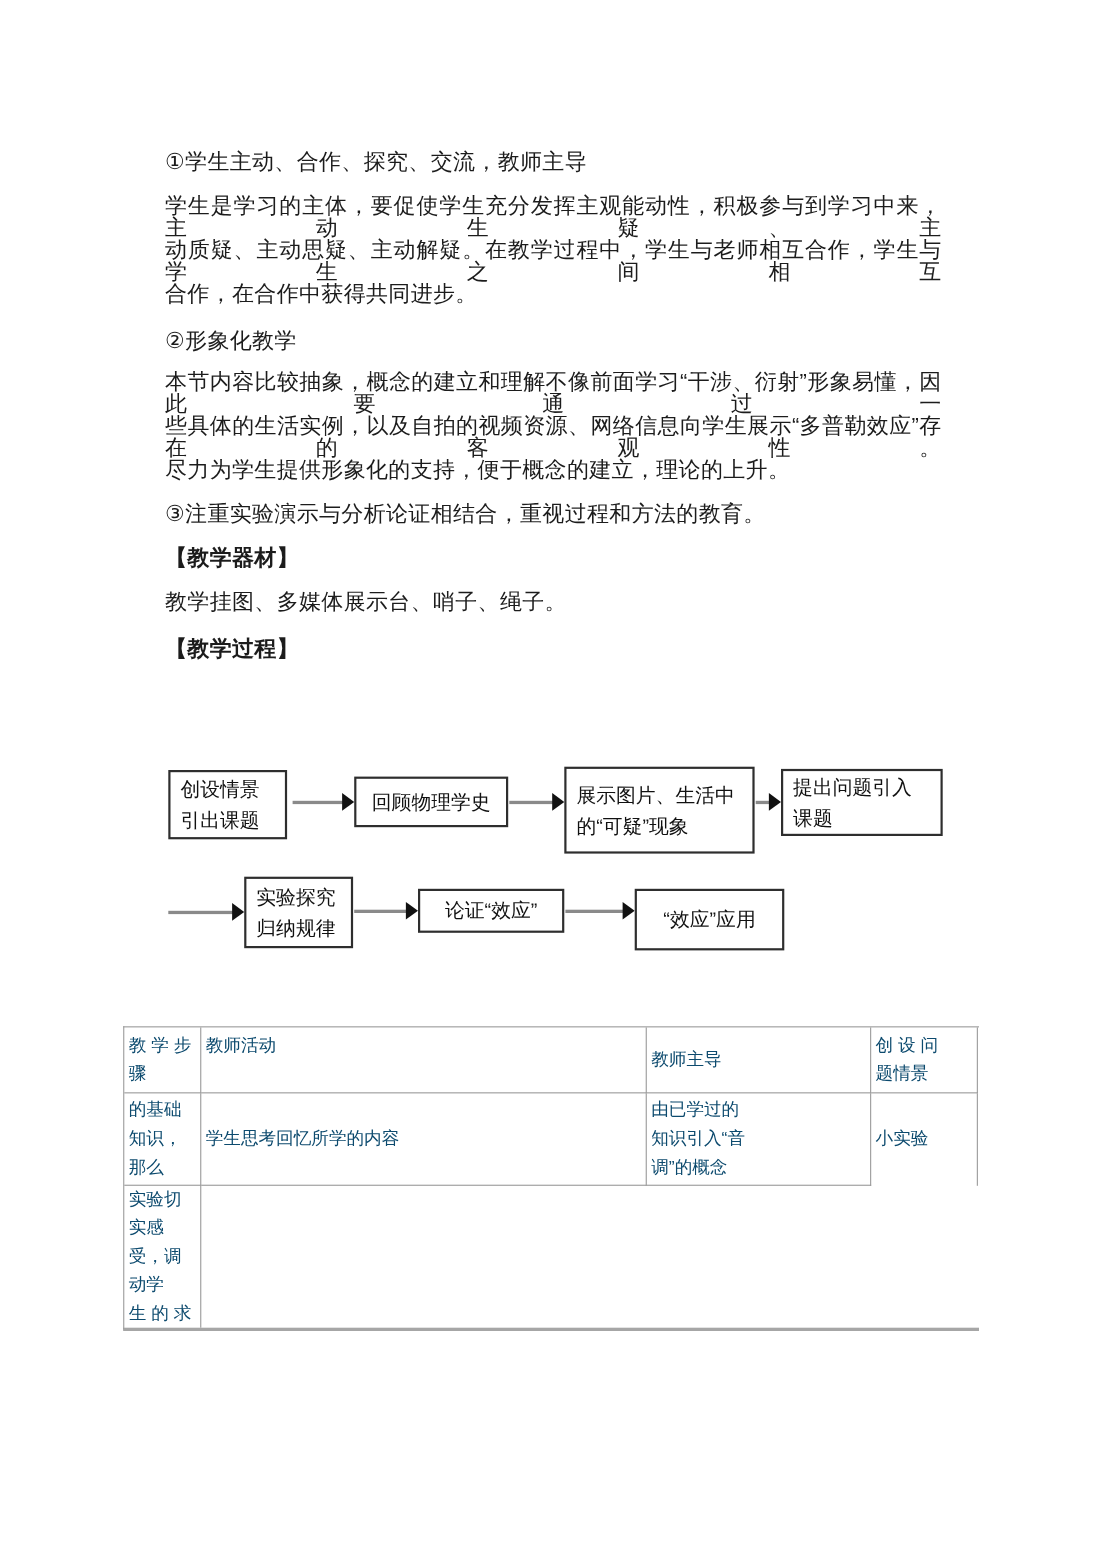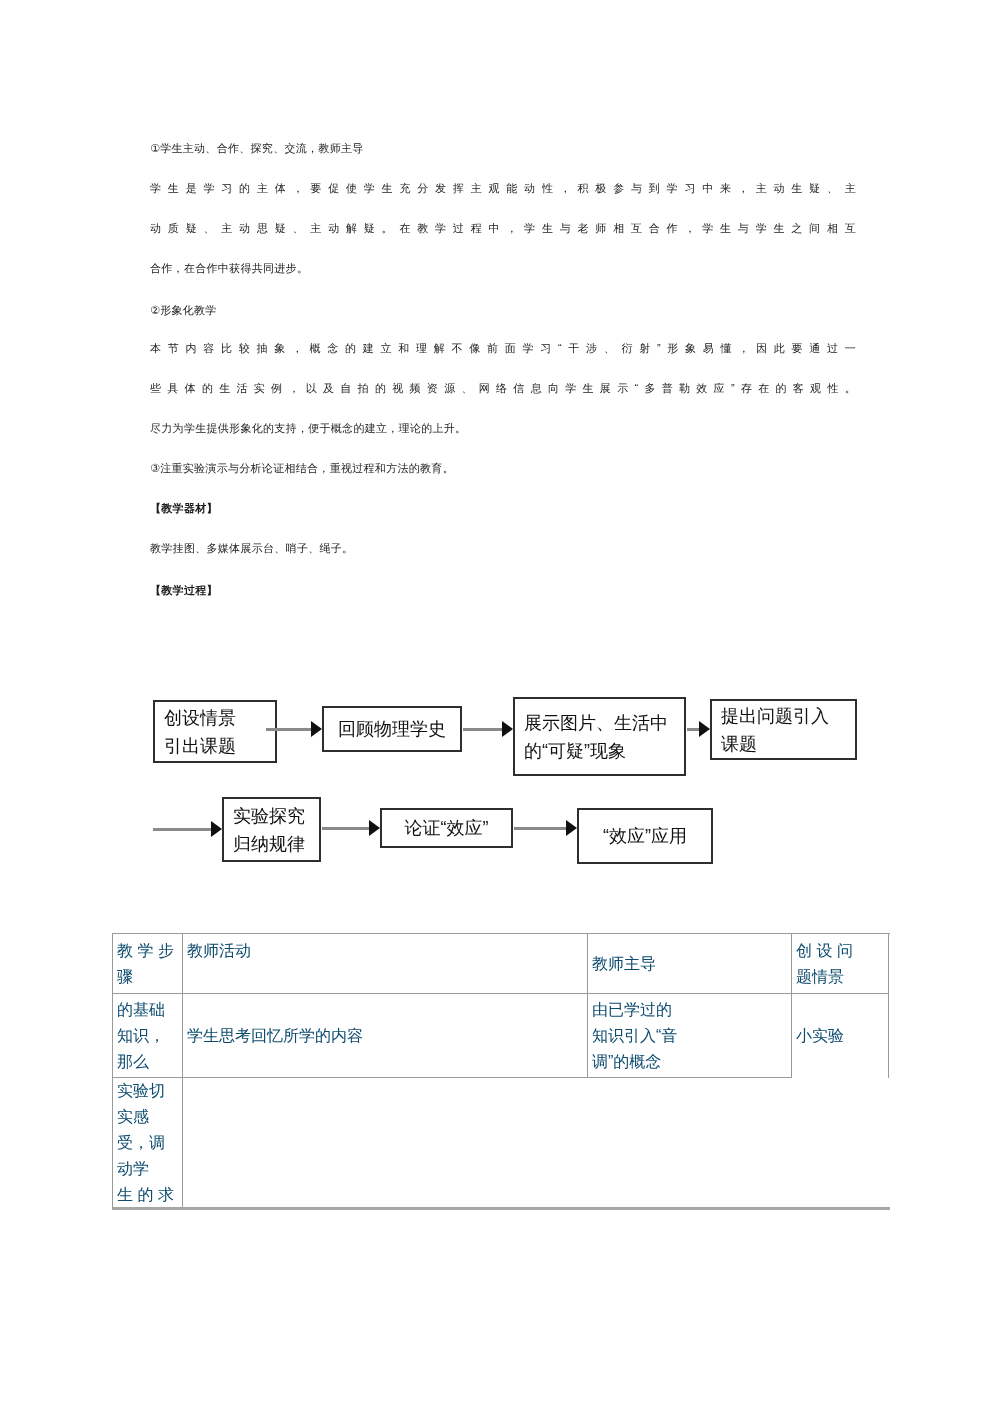--- a/index.html
+++ b/index.html
@@ -10,21 +10,21 @@
     font-family: "Liberation Sans", "DejaVu Sans", sans-serif;
     color: #1c1c1c;
     overflow: hidden;
   }
 
   
   .pline {
     position: absolute;
     left: 150px;
     width: 706px;
-    font-size: 11px;
+    font-size: 20px;
     line-height: 20px;
     white-space: pre-line;
     letter-spacing: 0.3px;
   }
   .stretch { text-align: justify; text-align-last: justify; }
   .bold { font-weight: bold; }
 
   
   .flow-box {
     position: absolute;
@@ -94,21 +94,21 @@
 <div class="pline stretch" style="top:338px">本节内容比较抽象，概念的建立和理解不像前面学习“干涉、衍射”形象易懂，因此要通过一</div>
 <div class="pline stretch" style="top:378px">些具体的生活实例，以及自拍的视频资源、网络信息向学生展示“多普勒效应”存在的客观性。</div>
 <div class="pline" style="top:418px">尽力为学生提供形象化的支持，便于概念的建立，理论的上升。</div>
 <div class="pline" style="top:458px">③注重实验演示与分析论证相结合，重视过程和方法的教育。</div>
 <div class="pline bold" style="top:498px">【教学器材】</div>
 <div class="pline" style="top:538px">教学挂图、多媒体展示台、哨子、绳子。</div>
 <div class="pline bold" style="top:580px">【教学过程】</div>
 
 <div>
 
-  <div class="flow-box fb-left" style="left:153px; top:700px; width:124px; height:63px">创设情景
+  <div class="flow-box fb-left" style="left:153px; top:700px; width:108px; height:63px">创设情景
 引出课题</div>
   <div class="flow-arrow" style="left:266px; top:721px; width:56px">
       <span class="shaft"></span>
       <span class="head"></span>
     </div>
   <div class="flow-box fb-center" style="left:322px; top:706px; width:140px; height:46px">回顾物理学史</div>
   <div class="flow-arrow" style="left:463px; top:721px; width:50px">
       <span class="shaft"></span>
       <span class="head"></span>
     </div>

